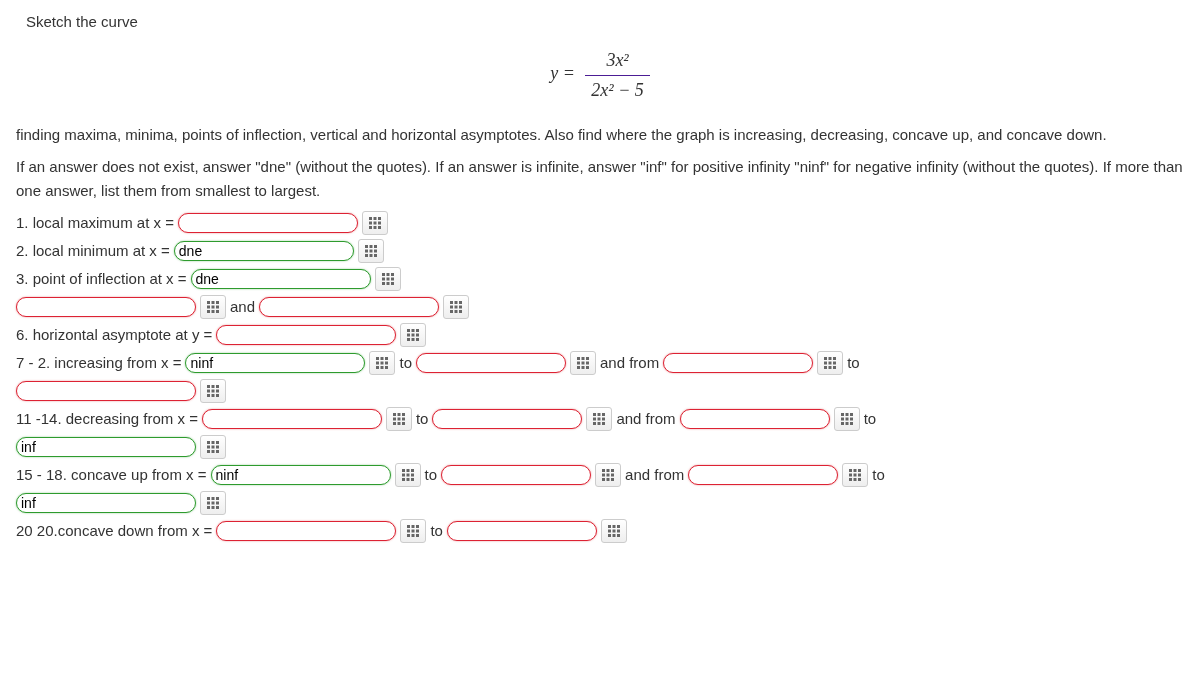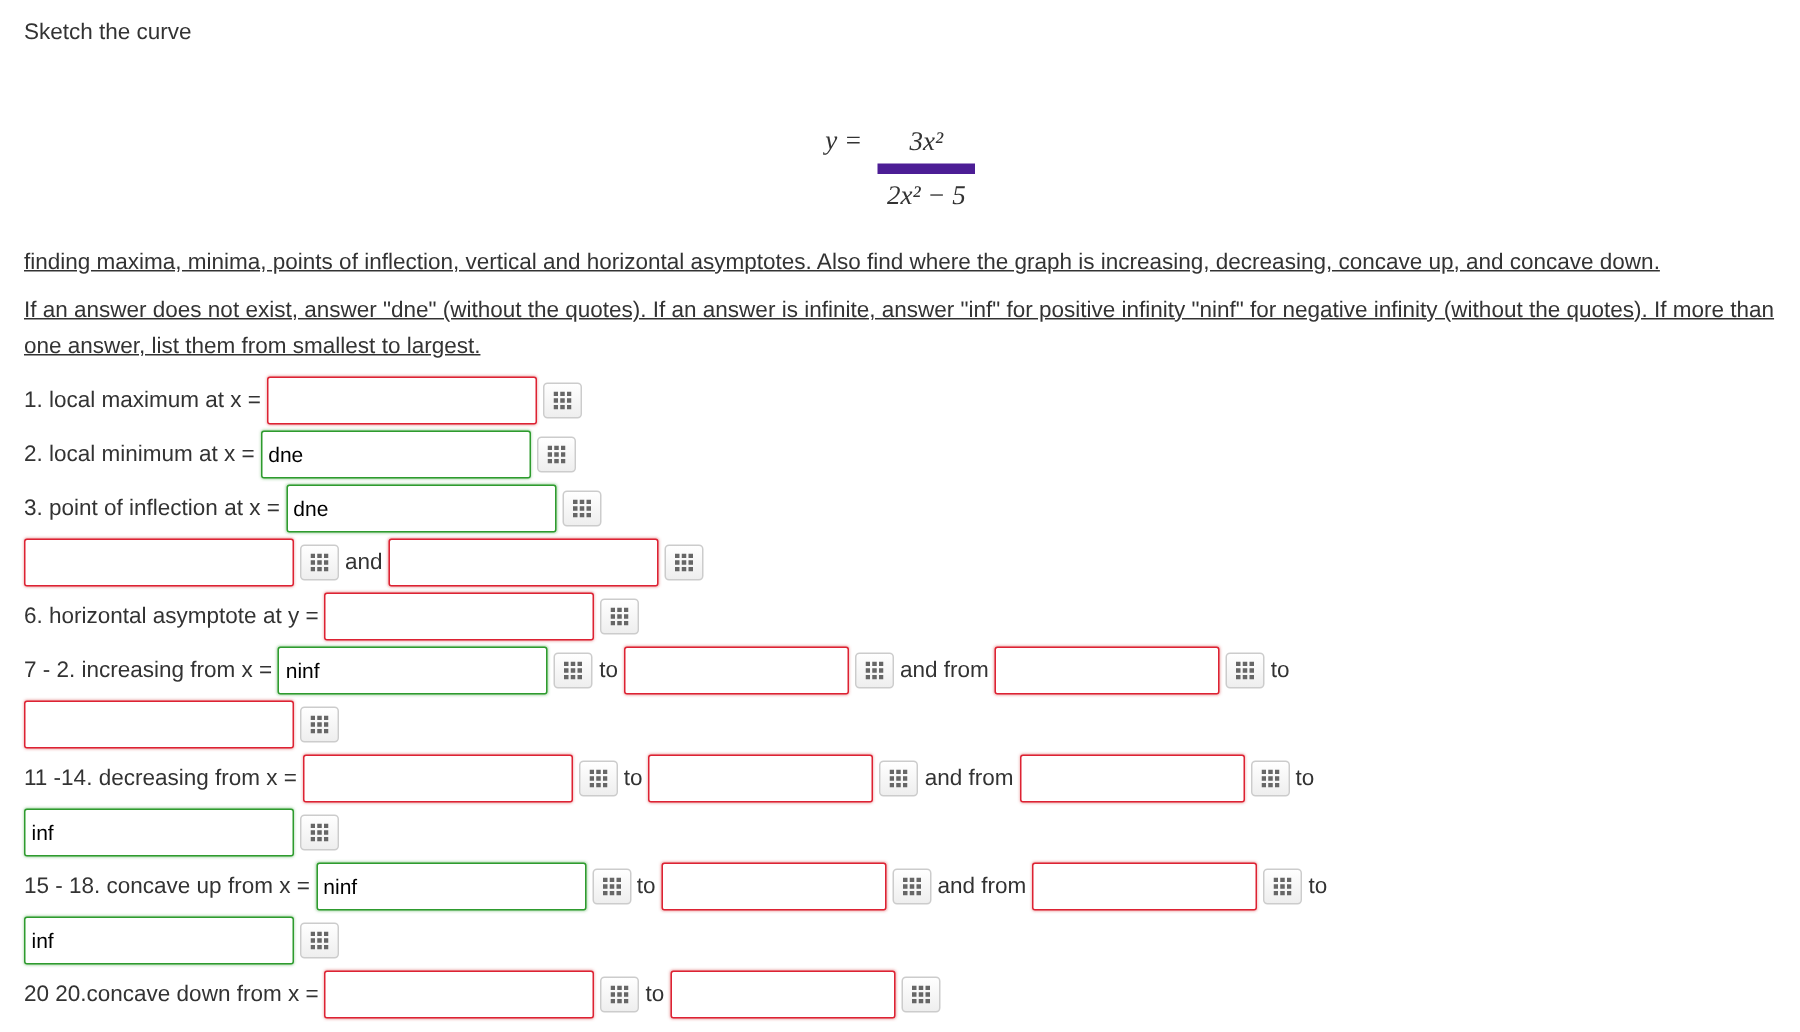--- a/index.html
+++ b/index.html
@@ -4,53 +4,53 @@
 <style>
   body {
     font-family: Arial, sans-serif;
     font-size: 15px;
     color: #333;
     padding: 10px 16px;
     line-height: 1.6;
     margin: 0;
     background: #fff;
   }
-  .header { margin-bottom: 12px; }
+  .header { margin-bottom: 12px; margin-left: 10px; }
   .equation-block {
     text-align: center;
     font-family: "Times New Roman", serif;
     font-style: italic;
     font-size: 18px;
     margin: 10px 0 18px;
   }
   .frac {
     display: inline-block;
     vertical-align: middle;
     text-align: center;
     margin-left: 6px;
   }
-  .frac .num { display: block; padding: 0 6px; border-bottom: 7px solid #4c1d95; margin-top: 34px; }
+  .frac .num { display: block; padding: 0 6px; border-bottom: 1px solid #4c1d95; }
   .frac .den { display: block; padding: 0 6px; }
-  .instr { margin: 8px 0; text-decoration: underline; }
+  .instr { margin: 8px 0; }
   .qrow {
     display: flex;
     flex-wrap: wrap;
     align-items: center;
     gap: 4px;
     margin: 4px 0;
   }
   .qrow .label { white-space: nowrap; }
   input.ans {
-    height: 32px;
+    height: 20px;
     width: 180px;
     padding: 1px 4px;
     font-size: 14px;
     font-family: Arial, sans-serif;
     border: 1px solid #bbb;
-    border-radius: 2px;
+    border-radius: 12px;
     box-sizing: border-box;
     vertical-align: middle;
   }
   input.ans.correct { border: 1px solid #2e9b2e; box-shadow: 0 0 2px #2e9b2e88; }
   input.ans.wrong   { border: 1px solid #d23; box-shadow: 0 0 2px #d2303388; }
   .kbtn {
     display: inline-flex;
     align-items: center;
     justify-content: center;
     width: 26px;

